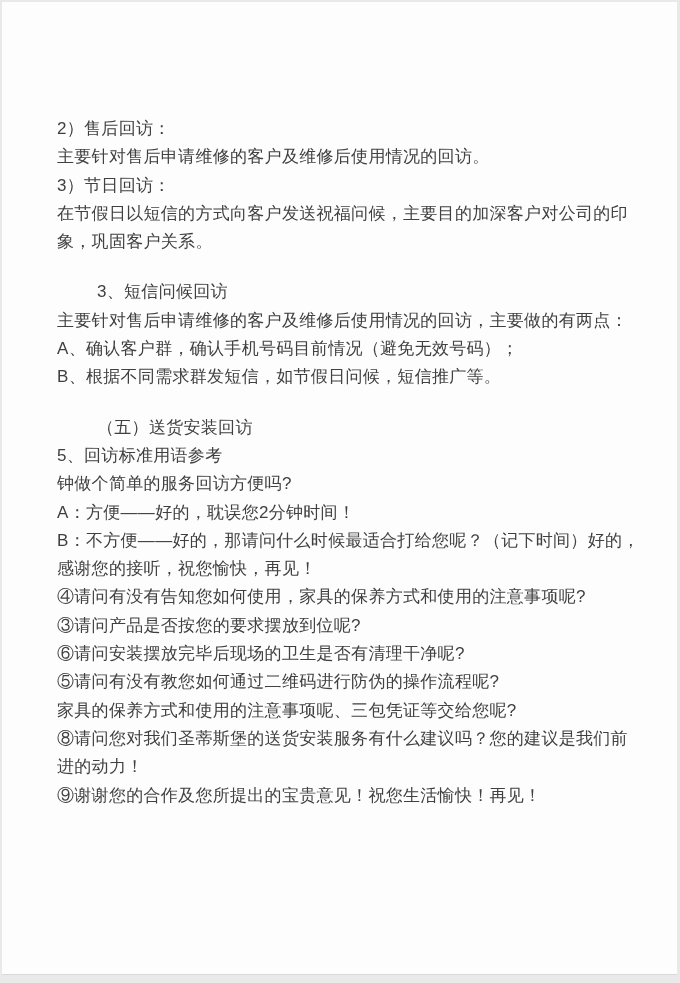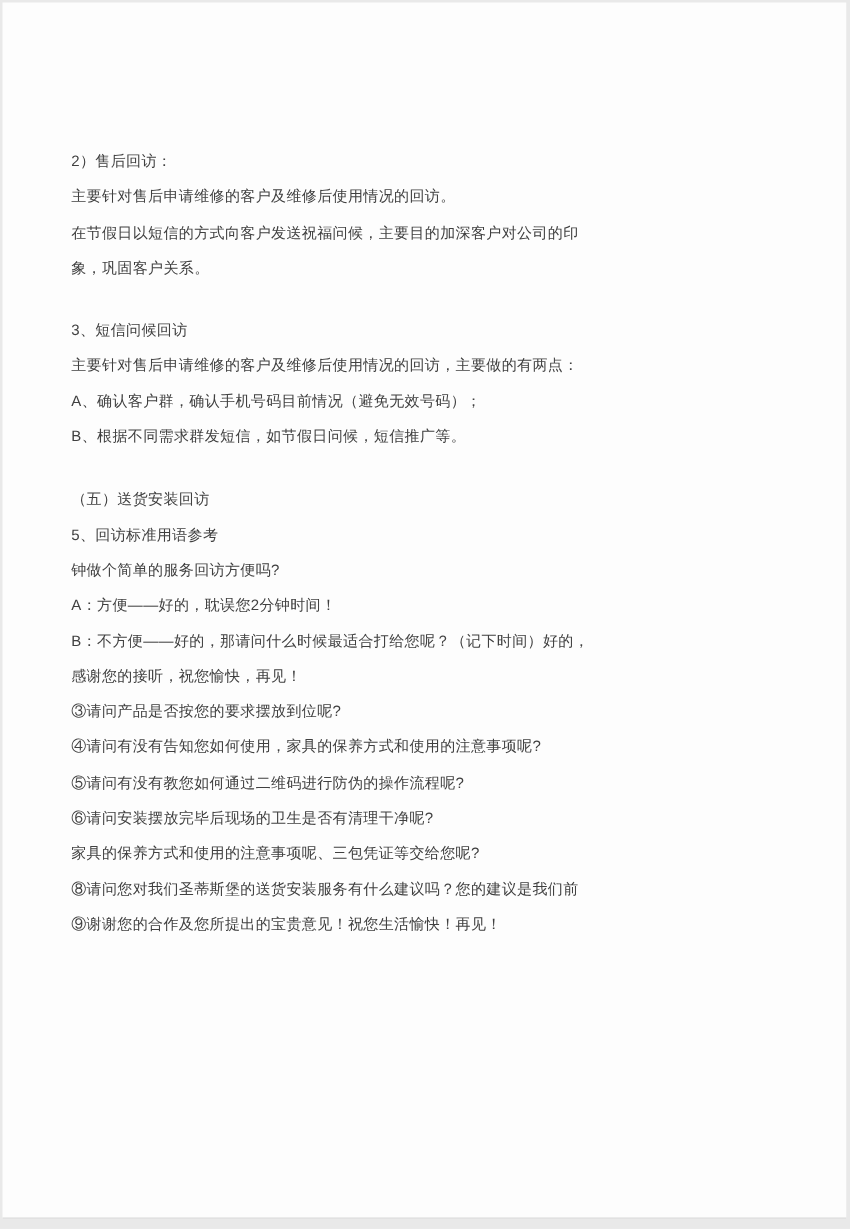--- a/index.html
+++ b/index.html
@@ -26,53 +26,56 @@
     border-bottom: 1px solid #d9d9d9;
     box-sizing: border-box;
   }
   .content {
     position: absolute;
     left: 55px;
     top: 113px;
     width: 595px;
   }
   .line {
-    font-size: 12px;
+    font-size: 17px;
     line-height: 28.3px;
     letter-spacing: 0.3px;
     color: #404040;
     white-space: nowrap;
     text-align: left;
   }
   .line.gap {
     margin-top: 22px;
+    margin-left: 40px;
   }
 </style>
 </head>
 <body>
 
 <div class="viewer">
   <div class="page">
     <div class="content">
         <div class="line">2）售后回访：</div>
         <div class="line">主要针对售后申请维修的客户及维修后使用情况的回访。</div>
+        <div class="line">3）节日回访：</div>
         <div class="line">在节假日以短信的方式向客户发送祝福问候，主要目的加深客户对公司的印</div>
         <div class="line">象，巩固客户关系。</div>
         <div class="line gap">3、短信问候回访</div>
         <div class="line">主要针对售后申请维修的客户及维修后使用情况的回访，主要做的有两点：</div>
         <div class="line">A、确认客户群，确认手机号码目前情况（避免无效号码）；</div>
         <div class="line">B、根据不同需求群发短信，如节假日问候，短信推广等。</div>
         <div class="line gap">（五）送货安装回访</div>
         <div class="line">5、回访标准用语参考</div>
         <div class="line">钟做个简单的服务回访方便吗?</div>
         <div class="line">A：方便——好的，耽误您2分钟时间！</div>
         <div class="line">B：不方便——好的，那请问什么时候最适合打给您呢？（记下时间）好的，</div>
         <div class="line">感谢您的接听，祝您愉快，再见！</div>
+        <div class="line">④请问有没有告知您如何使用，家具的保养方式和使用的注意事项呢?</div>
         <div class="line">③请问产品是否按您的要求摆放到位呢?</div>
-        <div class="line">④请问有没有告知您如何使用，家具的保养方式和使用的注意事项呢?</div>
+        <div class="line">⑥请问安装摆放完毕后现场的卫生是否有清理干净呢?</div>
         <div class="line">⑤请问有没有教您如何通过二维码进行防伪的操作流程呢?</div>
-        <div class="line">⑥请问安装摆放完毕后现场的卫生是否有清理干净呢?</div>
         <div class="line">家具的保养方式和使用的注意事项呢、三包凭证等交给您呢?</div>
         <div class="line">⑧请问您对我们圣蒂斯堡的送货安装服务有什么建议吗？您的建议是我们前</div>
+        <div class="line">进的动力！</div>
         <div class="line">⑨谢谢您的合作及您所提出的宝贵意见！祝您生活愉快！再见！</div>
       </div>
   </div>
 </div>
 
 </body></html>

